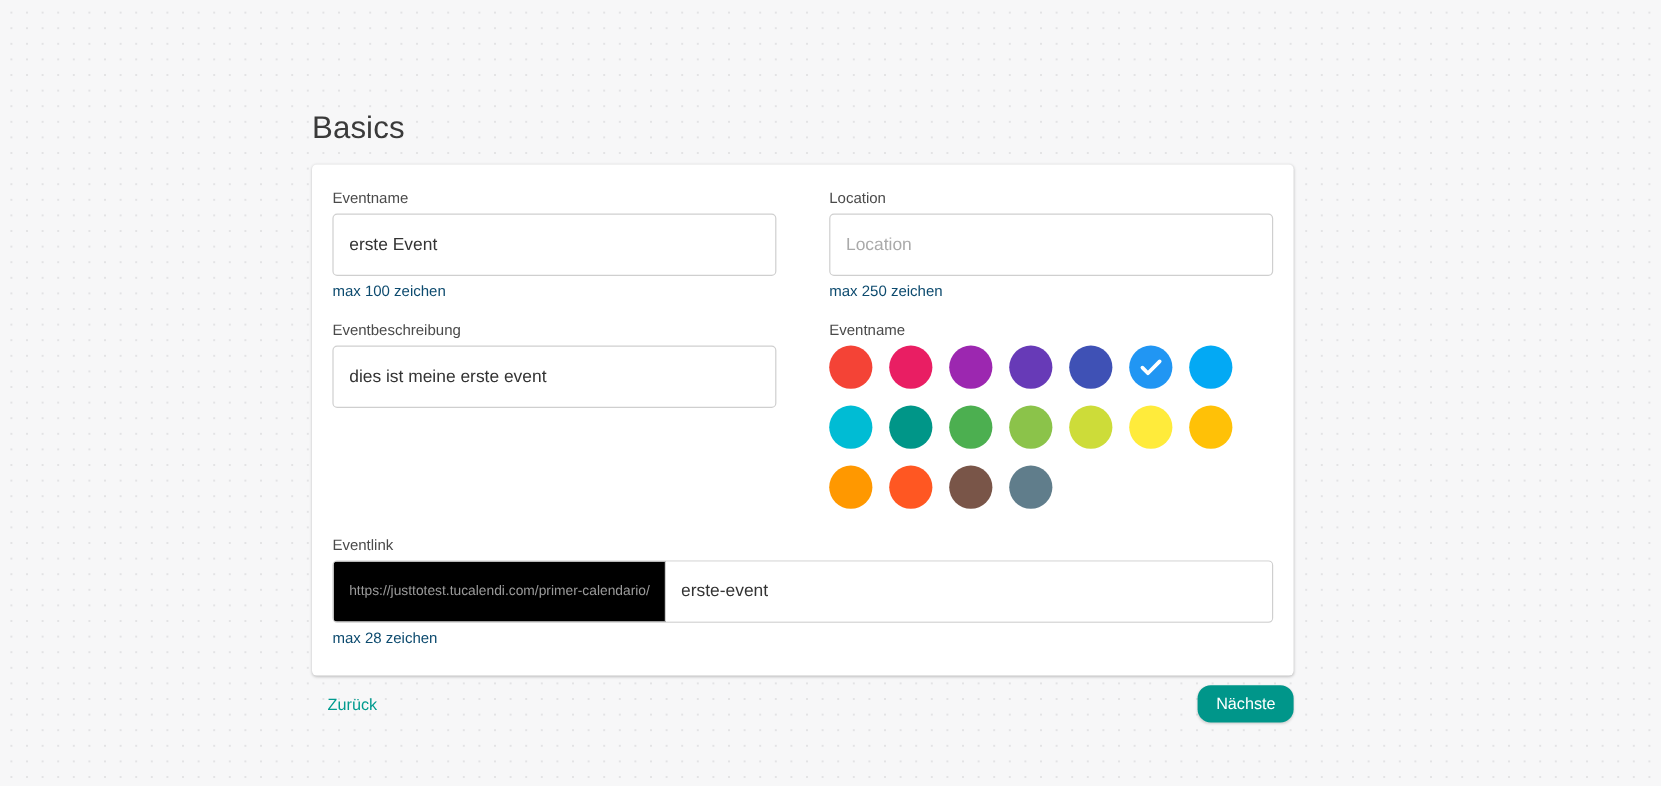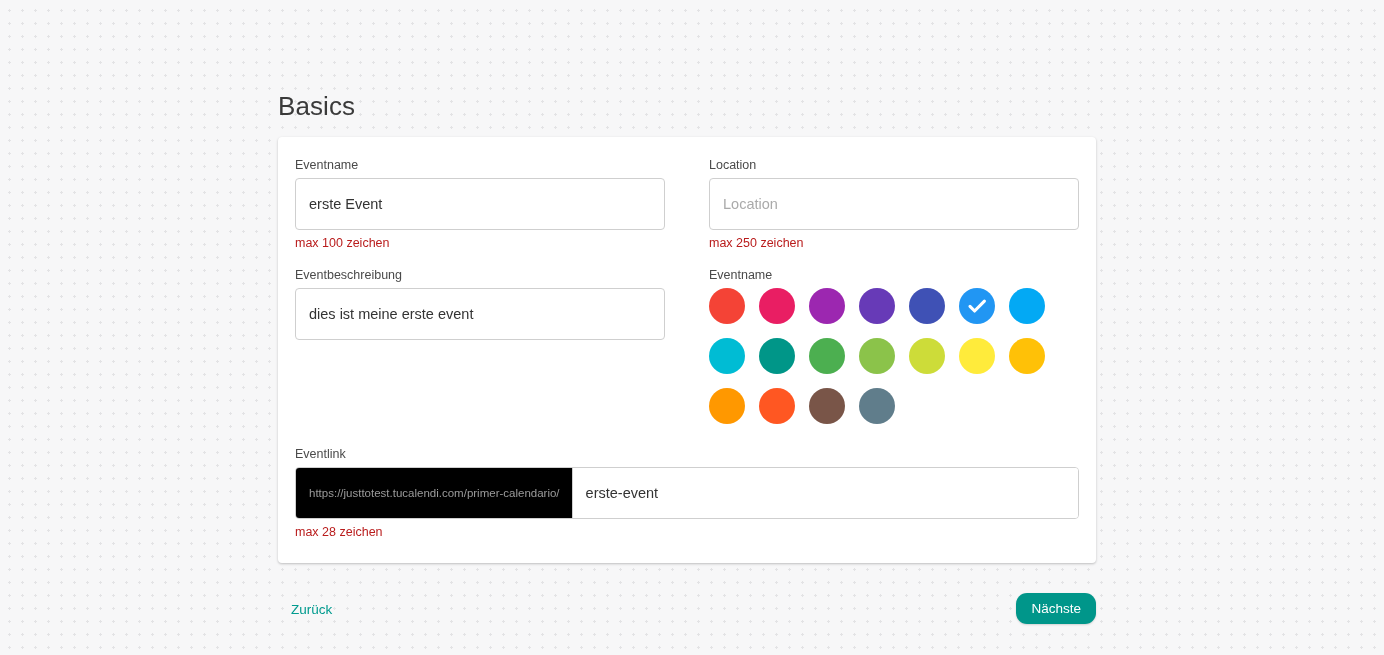--- a/index.html
+++ b/index.html
@@ -14,21 +14,21 @@
     background-image:
       radial-gradient(circle, #e3e3e5 1px, rgba(0,0,0,0) 1.2px);
     background-size: 13px 13px;
     background-position: 3px 4px;
     font-family: "Liberation Sans", sans-serif;
     -webkit-font-smoothing: antialiased;
   }
 
   .page {
     position: absolute;
-    left: 278px;
+    left: 260px;
     top: 0;
     width: 980px;
   }
 
   .page-title {
     font-size: 26px;
     font-weight: 400;
     color: #3a3a3a;
     margin: 0;
     padding-top: 90px;
@@ -93,21 +93,21 @@
     height: 52px;
     resize: none;
     outline: none;
     display: block;
     line-height: 20px;
     overflow: hidden;
   }
 
   .helper {
     font-size: 12.5px;
-    color: #b91c1c;
+    color: #0c4a6e;
     line-height: 16px;
     margin-top: 5px;
     display: block;
   }
 
   
   .swatch-grid {
     display: flex;
     flex-wrap: wrap;
     width: 350px;
@@ -159,21 +159,21 @@
     font-size: 14.5px;
     color: #333333;
     padding: 0 13px;
     background: #fff;
   }
 
   
   .footer {
     width: 818px;
     height: 34px;
-    margin-top: 30px;
+    margin-top: 8px;
     position: relative;
   }
   .back-link {
     position: absolute;
     left: 13px;
     top: 7px;
     color: #019b8f;
     font-size: 13.5px;
     text-decoration: none;
     cursor: pointer;

